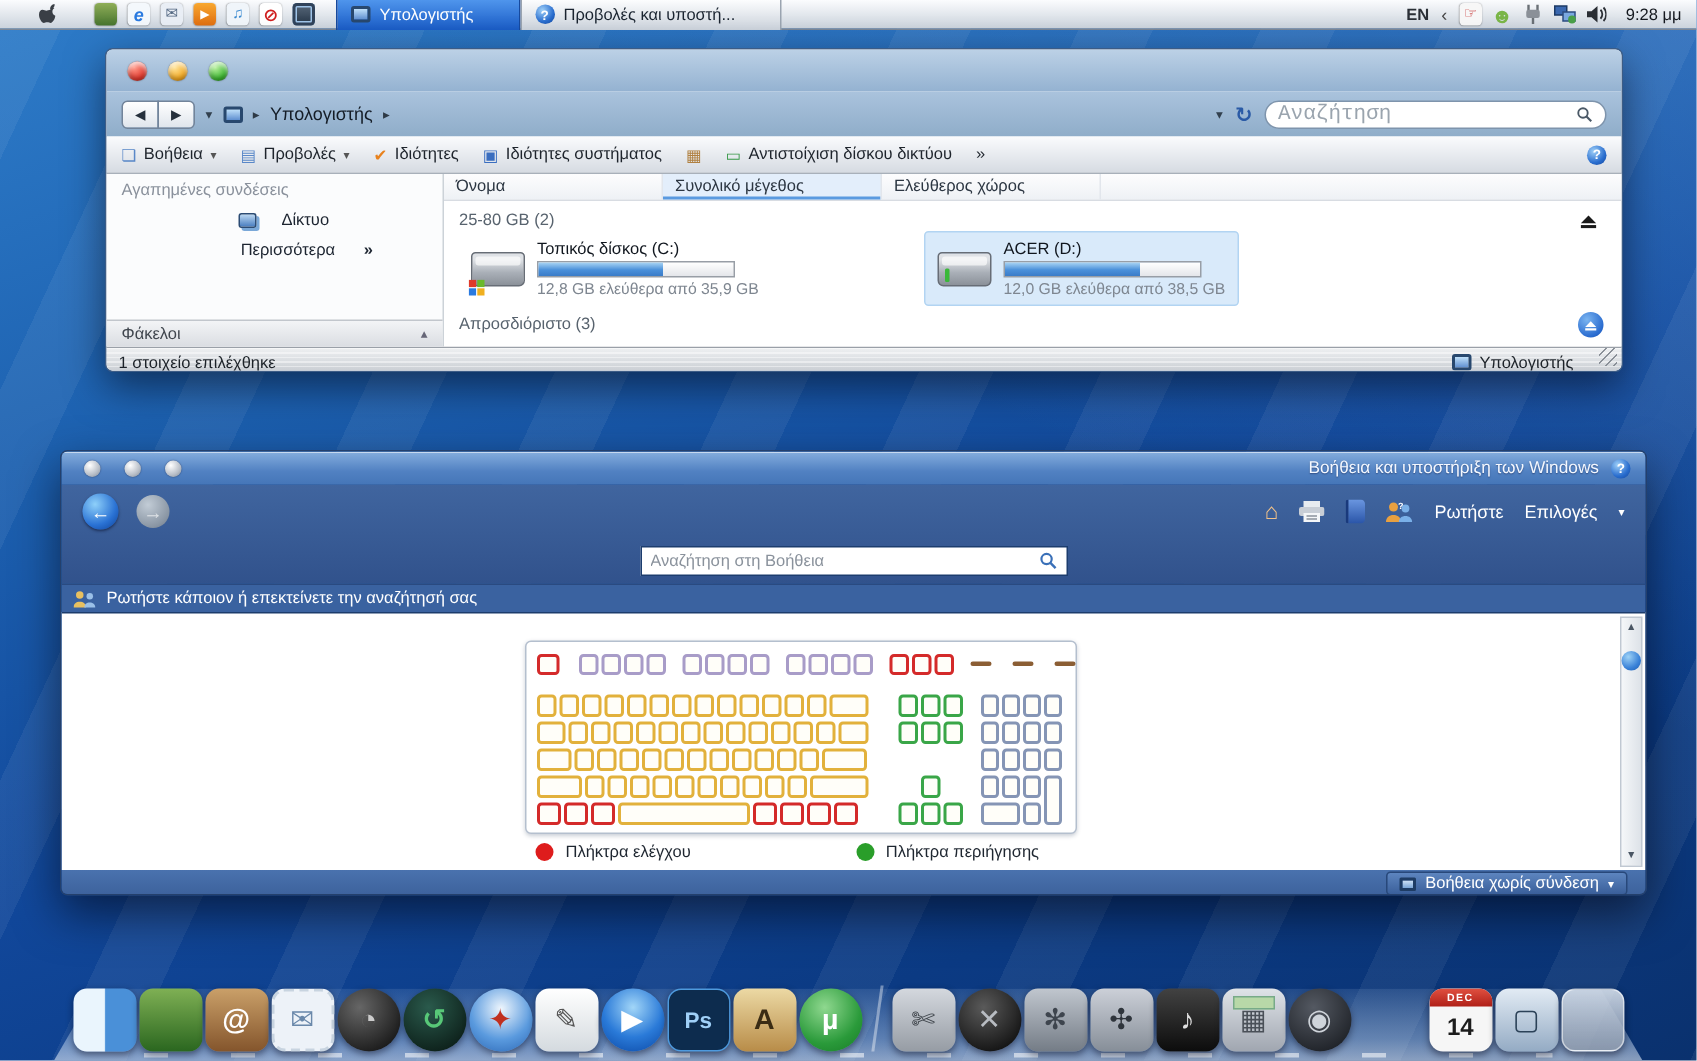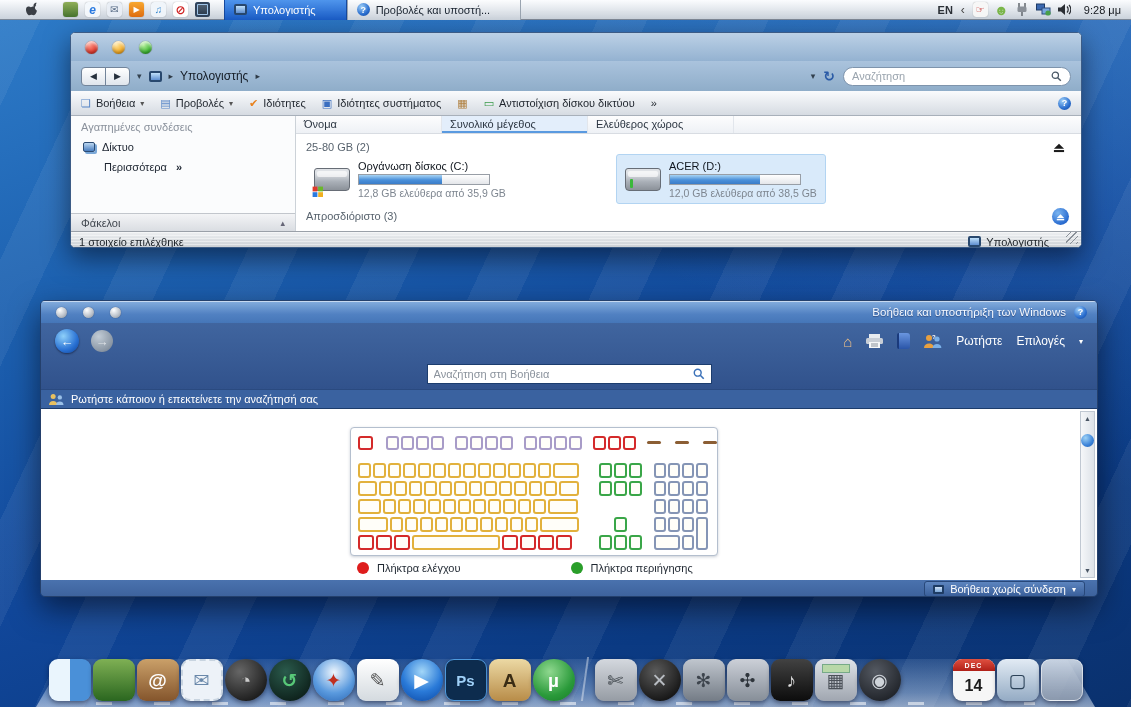--- a/index.html
+++ b/index.html
@@ -60,34 +60,34 @@
     display:flex; align-items:center; justify-content:center; font-size:9px; color:#26303c; }
   .nav-btn.back { border-radius:4px 0 0 4px; }
   .nav-btn.fwd { border-radius:0 4px 4px 0; margin-left:-8px; }
   .dd-chev { color:#32404e; font-size:9px; }
   .crumb-arrow { color:#2e3a46; font-size:9px; }
   #ex-breadcrumb { color:#141c26; font-size:12px; }
   #ex-nav-right { margin-left:auto; display:flex; align-items:center; gap:8px; }
   .refresh-glyph { color:#2a5aa6; font-size:14px; font-weight:bold; }
   #ex-search { width:228px; height:19px; background:#fff; border:1px solid #7e94ac; border-radius:10px;
     display:flex; align-items:center; padding:0 8px; gap:6px; }
-  #ex-search input { border:none; outline:none; flex:1; font-size:11px; color:#333; background:transparent; font-family:Liberation Sans, sans-serif; }
+  #ex-search input { border:none; outline:none; flex:1; font-size:14px; color:#333; background:transparent; font-family:Liberation Mono, monospace; }
   #ex-search input::placeholder { color:#9aa4ae; }
   #ex-toolbar { height:25px; background:linear-gradient(#fafbfd,#d6dbe2); border-bottom:1px solid #a8b0ba;
     display:flex; align-items:center; padding:0 10px; }
   #ex-tools { display:flex; align-items:center; gap:16px; flex:1; }
   .ex-tool { display:flex; align-items:center; gap:5px; color:#1e242c; cursor:default; }
   .ex-tool-ic { font-size:11px; }
   .ic-organize { color:#5a88c8; } .ic-views { color:#5a88c8; } .ic-check { color:#e8821e; font-weight:bold; }
   .ic-computer { color:#3a6ec0; } .ic-package { color:#b08040; } .ic-netdrive { color:#3a9a4a; }
   .ex-tool-dd { font-size:8px; color:#555; }
   #ex-body { height:115px; display:flex; background:#fff; }
   #ex-sidebar { width:225px; position:relative; background:#fbfcfd; border-right:1px solid #ccd2d8; }
   .side-header { padding:5px 10px 4px; color:#8a919c; }
-  .side-item { height:20px; display:flex; align-items:center; gap:7px; padding-left:12px; color:#1c2430; }
+  .side-item { height:20px; display:flex; align-items:center; gap:17px; padding-left:12px; color:#1c2430;justify-content:center; }
   .side-item.selected { background:linear-gradient(#4597ef,#1660c6); color:#fff; }
   .side-ic { width:14px; height:12px; border-radius:2px; }
   .side-network { background:linear-gradient(#bcd8f2,#4a7ec0); border:1px solid #2c4c74; box-shadow:2px 2px 0 #7aa8d8; width:12px; height:10px; }
   .side-disk { background:linear-gradient(#e0e3e8,#9aa0a8); border:1px solid #5c646e; position:relative; }
   .side-disk::after { content:""; position:absolute; left:2px; top:2px; width:5px; height:5px; background:#e8a820; border-radius:1px; }
   .side-none { width:14px; }
   .side-chev { font-weight:bold; color:inherit; margin-left:2px; }
   #side-footer { position:absolute; left:0; right:0; bottom:0; height:18px; background:linear-gradient(#f3f4f6,#dadde2);
     border-top:1px solid #c2c6cc; display:flex; align-items:center; padding:0 10px; color:#40464e; }
   #side-footer .up-chev { margin-left:auto; color:#667; font-size:9px; }
@@ -358,21 +358,21 @@
           <div class="ex-col active">Συνολικό μέγεθος</div>
           <div class="ex-col">Ελεύθερος χώρος</div>
         </div>
       <div class="grp-label" id="grp1">25-80 GB (2)</div>
       <div id="drive-row">
           <div class="drive-card" style="left: 0px;">
             <div class="drive-ic">
               <div class="drive-badge badge-windows"></div>
             </div>
             <div class="drive-info">
-              <div class="drive-name">Οργάνωση δίσκος (C:)</div>
+              <div class="drive-name">Τοπικός δίσκος (C:)</div>
               <div class="drive-bar">
                 <div class="drive-fill" style="width: 64%;"></div>
               </div>
               <div class="drive-detail">12,8 GB ελεύθερα από 35,9 GB</div>
             </div>
           </div>
           <div class="drive-card selected" style="left: 310px;">
             <div class="drive-ic">
               <div class="drive-badge badge-led"></div>
             </div>

